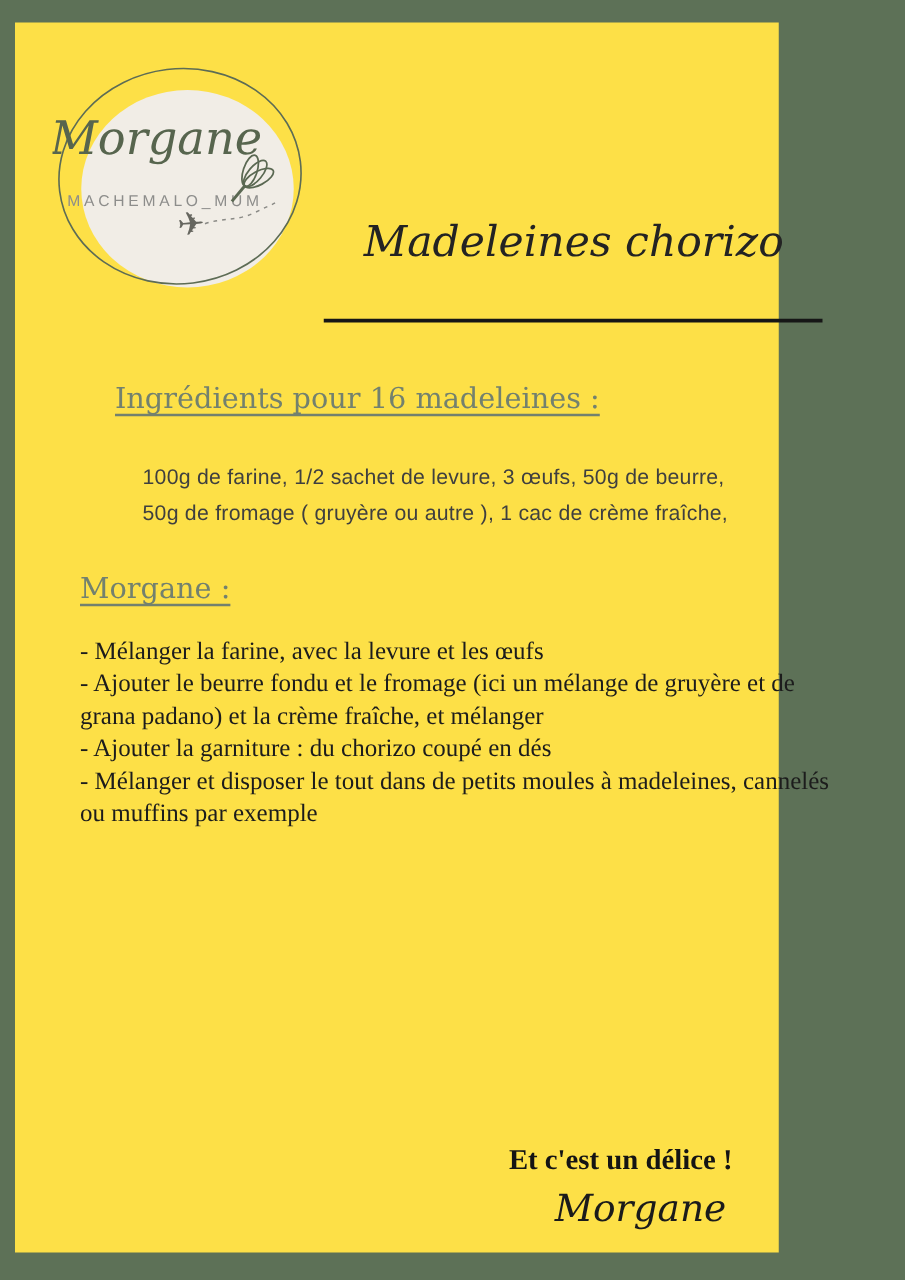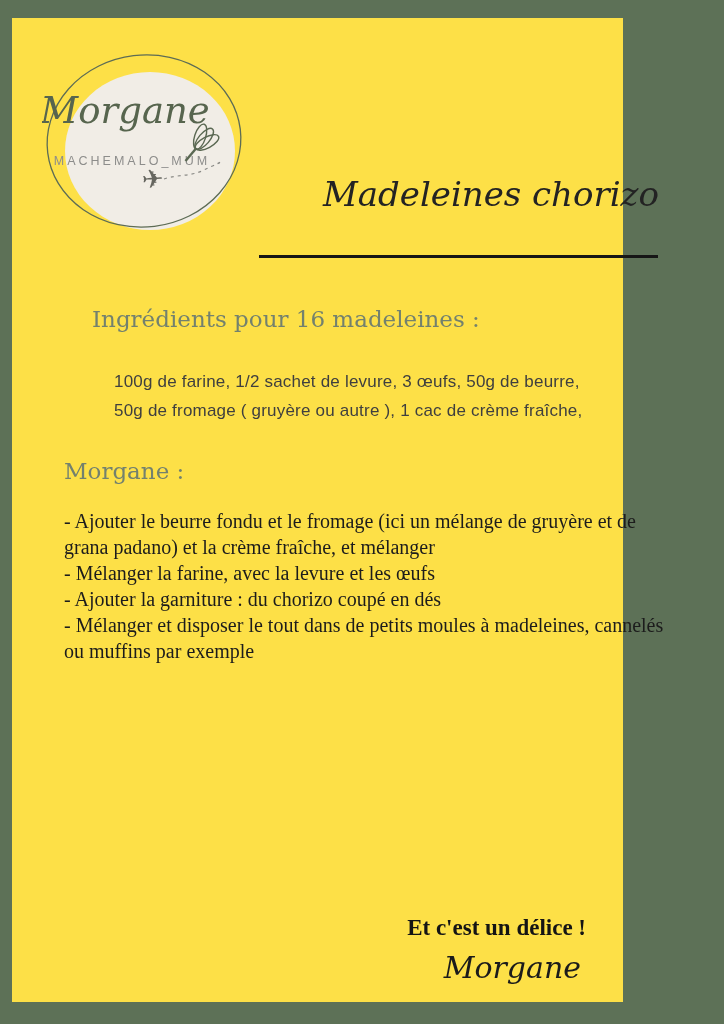--- a/index.html
+++ b/index.html
@@ -10,29 +10,29 @@
   }
   .sheet {
     position:absolute; left:12px; top:18px; width:611px; height:984px;
     background:#fde047;
   }
   .abs { position:absolute; }
 
   .logo-wrap { left:30px; top:30px; width:210px; height:195px; }
 
   .title {
-    left:247px; top:156px; width:400px; text-align:right;
+    left:247px; top:156px; width:400px; text-align:center;
     font-family:"DejaVu Serif", serif; font-style:italic;
     font-size:34px; color:#232323; white-space:nowrap;
   }
   .title-rule { left:247px; top:237px; width:399px; height:3px; background:#161616; }
 
   .h-green {
     font-family:"DejaVu Serif", serif; color:#73816e;
-    text-underline-offset:5px;
+    text-decoration:underline; text-underline-offset:5px;
     text-decoration-thickness:1.5px;
     font-variant-numeric: oldstyle-nums;
     white-space:nowrap;
   }
   .ing-heading { left:80px; top:288px; font-size:23px; }
   .rec-heading { left:52px; top:440px; font-size:23px; }
 
   .ing-text {
     left:54px; top:349px; width:560px;
     font-family:"Liberation Sans", sans-serif;
@@ -89,22 +89,22 @@
     <div class="abs title-rule"></div>
 
     <div class="abs h-green ing-heading">Ingrédients pour 16 madeleines :</div>
     <div class="abs ing-text">
       <div>100g de farine, 1/2 sachet de levure, 3 œufs, 50g de beurre,</div>
       <div>50g de fromage ( gruyère ou autre ), 1 cac de crème fraîche,</div>
     </div>
 
     <div class="abs h-green rec-heading">Morgane :</div>
     <div class="abs steps">
+      <div>- Mélanger la farine, avec la levure et les œufs</div>
       <div>- Ajouter le beurre fondu et le fromage (ici un mélange de gruyère et de grana padano) et la crème fraîche, et mélanger</div>
-      <div>- Mélanger la farine, avec la levure et les œufs</div>
       <div>- Ajouter la garniture : du chorizo coupé en dés</div>
       <div>- Mélanger et disposer le tout dans de petits moules à madeleines, cannelés ou muffins par exemple</div>
     </div>
 
     <div class="abs tagline">Et c'est un délice !</div>
     <div class="abs signature">Morgane</div>
 
   </div>
 </div>
 

